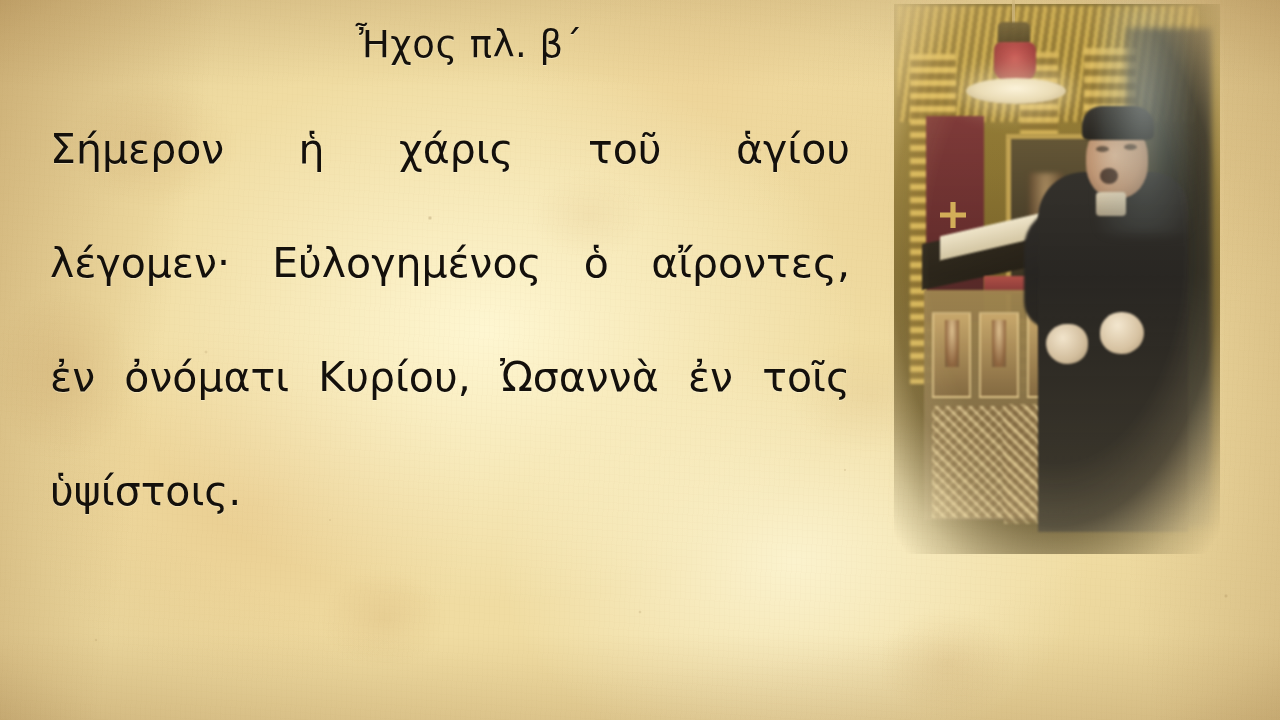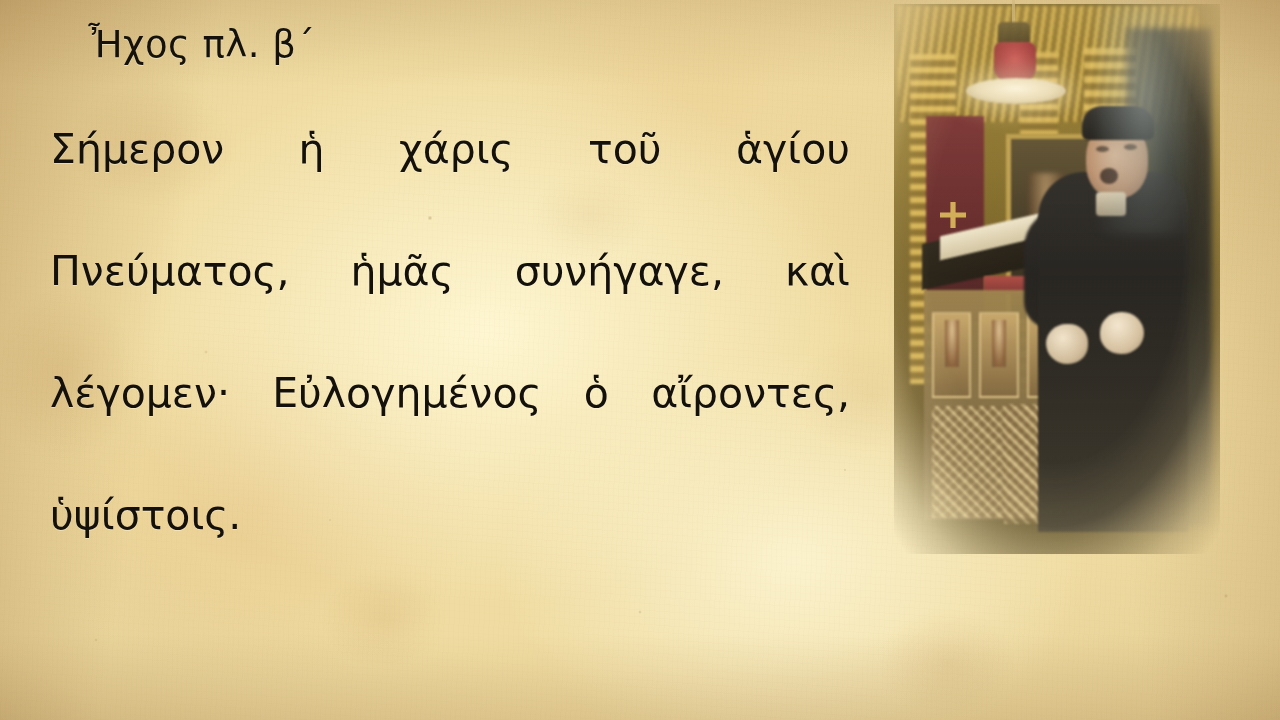--- a/index.html
+++ b/index.html
@@ -93,39 +93,38 @@
     position: absolute;
     left: 50px;
     top: 26px;
     width: 800px;
   }
 
   .mode-title {
     font-size: 37px;
     line-height: 1.0;
     color: #15110c;
-    text-align: left;
+    text-align: center;
     padding-left: 38px;
     margin-bottom: 58px;
     letter-spacing: 0.5px;
     text-shadow: 0 1px 0 rgba(255,252,232,0.45);
   }
 
   .troparion {
     font-size: 41px;
     line-height: 57px;
     color: #14100b;
     text-align: justify;
     text-shadow: 0 1px 0 rgba(255,252,232,0.40);
   }
 
   .troparion .tline {
     display: block;
     text-align: justify;
-    margin-top: 8px;
   }
   .troparion .tline::after {
     content: "";
     display: inline-block;
     width: 100%;
     height: 0;
   }
   .troparion .tline.last {
     text-align: left;
   }
@@ -433,22 +432,22 @@
   <div class="parchment-fibers"></div>
   <div class="parchment-specks"></div>
   <div class="parchment-vignette"></div>
 
   <div class="text-column">
 
     <div class="mode-title">Ἦχος πλ. β΄</div>
 
     <div class="troparion">
       <span class="tline">Σήμερον ἡ χάρις τοῦ ἁγίου</span>
-      <span class="tline">Πνεύματος, ἡμᾶς συνήγαγε, καὶ</span>
       <span class="tline">λέγομεν· Εὐλογημένος ὁ αἴροντες,</span>
+      <span class="tline">ἐν ὀνόματι Κυρίου, Ὠσαννὰ ἐν τοῖς</span>
       <span class="tline last">ὑψίστοις.</span>
     </div>
 
   </div>
 
   <div class="photo-wrap">
     <div class="photo">
 
       <div class="ph-wall"></div>
       <div class="ph-gild-top"></div>

